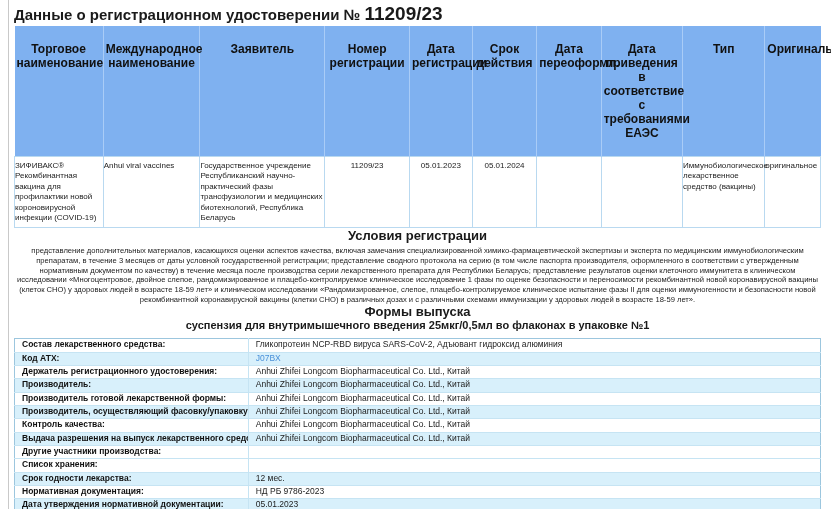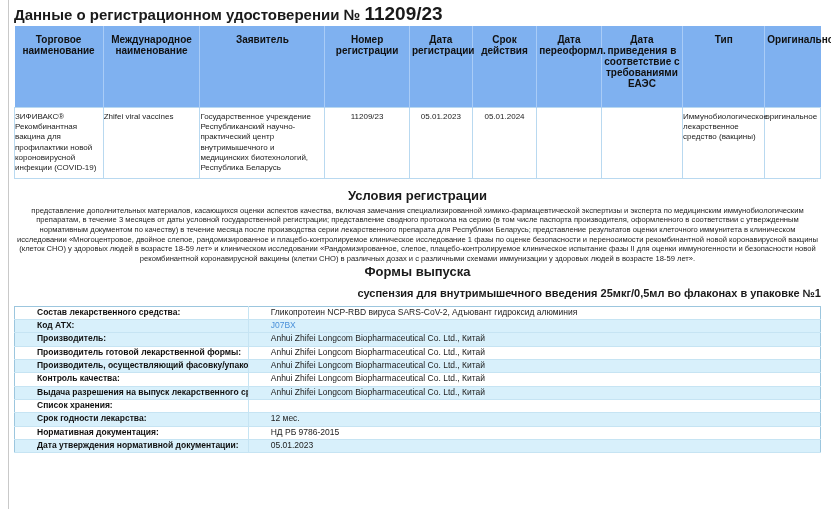--- a/index.html
+++ b/index.html
@@ -18,57 +18,57 @@
   .content { position: absolute; left: 14px; top: 4px; width: 807px; }
 
   
   .page-title { font-weight: bold; font-size: 15px; line-height: 19px; white-space: nowrap; }
   .page-title .num { font-size: 19px; }
 
   
   table.registry { width: 100%; border-collapse: collapse; table-layout: fixed; margin-top: 2px; }
   table.registry th {
     background: #7FB1F0;
-    font-size: 10px; font-weight: bold; color: #111;
+    font-size: 12px; font-weight: bold; color: #111;
     text-align: center; vertical-align: top;
-    padding: 8px 2px; height: 81px;
+    padding: 16px 2px; height: 81px;
     border-right: 1px solid #A9CCF7;
   }
   table.registry th:last-child { border-right: none; }
   table.registry td {
     font-size: 8px; color: #222;
     vertical-align: top; text-align: left;
     padding: 4px 0; height: 58px;
     border: 1px solid #B9D9F0;
     line-height: 1.3;
   }
   table.registry td.c { text-align: center; }
   .w1 { width: 11.0%; } .w2 { width: 12.0%; } .w3 { width: 15.5%; }
   .w4 { width: 10.5%; } .w5 { width: 7.8%; } .w6 { width: 8.0%; }
   .w7 { width: 8.0%; } .w8 { width: 10.1%; } .w9 { width: 10.2%; }
   .w10 { width: 6.9%; }
 
   
   .section-title { text-align: center; font-weight: bold; font-size: 13px; }
-  .conditions-title { margin-top: 9px; }
+  .conditions-title { }
   .conditions-text {
     font-size: 7.6px; line-height: 1.27; color: #222;
     margin-top: 3px; text-align: center;
   }
   .forms-title { margin-top: 0; }
-  .form-subtitle { font-weight: bold; font-size: 11px; margin-top: 8px; text-align: right; }
+  .form-subtitle { font-weight: bold; font-size: 11px; text-align: center; }
 
   
   table.details {
     width: 100%; border-collapse: collapse; table-layout: fixed;
     margin-top: 7px; border: 1px solid #9CC6DE;
   }
   table.details td {
     font-size: 8.5px; line-height: 1.1;
-    padding: 1px 5px 2px 22px; height: 11px;
+    padding: 1px 5px 2px 7px; height: 11px;
     border-bottom: 1px solid #C6E4F3;
     vertical-align: middle; color: #222;
     overflow: hidden; white-space: nowrap;
   }
   table.details td.lbl { font-weight: bold; width: 29%; border-right: 1px solid #C6E4F3; color: #111; }
   table.details tr.striped td { background: #D8F0FB; }
   .atc-link { color: #4A90D9; cursor: pointer; }
 </style>
 </head>
 <body>
@@ -102,22 +102,22 @@
         <th>Срок действия</th>
         <th>Дата переоформл.</th>
         <th>Дата приведения в соответствие с требованиями ЕАЭС</th>
         <th>Тип</th>
         <th>Оригинальное</th>
       </tr>
     </thead>
     <tbody>
       <tr>
         <td>ЗИФИВАКС® Рекомбинантная вакцина для профилактики новой короновирусной инфекции (COVID-19)</td>
-        <td>Zhifei viral vaccines</td>
-        <td>Государственное учреждение Республиканский научно-практический центр внутримышечного и медицинских биотехнологий, Республика Беларусь</td>
+        <td>Anhui viral vaccines</td>
+        <td>Государственное учреждение Республиканский научно-практический фазы трансфузиологии и медицинских биотехнологий, Республика Беларусь</td>
         <td class="c">11209/23</td>
         <td class="c">05.01.2023</td>
         <td class="c">05.01.2024</td>
         <td></td>
         <td></td>
         <td>Иммунобиологическое лекарственное средство (вакцины)</td>
         <td>оригинальное</td>
       </tr>
     </tbody>
   </table>
@@ -131,20 +131,24 @@
   <table class="details">
     <tbody>
       <tr>
         <td class="lbl">Состав лекарственного средства:</td>
         <td>Гликопротеин NCP-RBD вируса SARS-CoV-2, Адъювант гидроксид алюминия</td>
       </tr>
       <tr class="striped">
         <td class="lbl">Код АТХ:</td>
         <td><span class="atc-link">J07BX</span></td>
       </tr>
+      <tr>
+        <td class="lbl">Держатель регистрационного удостоверения:</td>
+        <td>Anhui Zhifei Longcom Biopharmaceutical Co. Ltd., Китай</td>
+      </tr>
       <tr class="striped">
         <td class="lbl">Производитель:</td>
         <td>Anhui Zhifei Longcom Biopharmaceutical Co. Ltd., Китай</td>
       </tr>
       <tr>
         <td class="lbl">Производитель готовой лекарственной формы:</td>
         <td>Anhui Zhifei Longcom Biopharmaceutical Co. Ltd., Китай</td>
       </tr>
       <tr class="striped">
         <td class="lbl">Производитель, осуществляющий фасовку/упаковку:</td>
@@ -152,30 +156,34 @@
       </tr>
       <tr>
         <td class="lbl">Контроль качества:</td>
         <td>Anhui Zhifei Longcom Biopharmaceutical Co. Ltd., Китай</td>
       </tr>
       <tr class="striped">
         <td class="lbl">Выдача разрешения на выпуск лекарственного средства:</td>
         <td>Anhui Zhifei Longcom Biopharmaceutical Co. Ltd., Китай</td>
       </tr>
       <tr>
+        <td class="lbl">Другие участники производства:</td>
+        <td></td>
+      </tr>
+      <tr>
         <td class="lbl">Список хранения:</td>
         <td></td>
       </tr>
       <tr class="striped">
         <td class="lbl">Срок годности лекарства:</td>
         <td>12 мес.</td>
       </tr>
       <tr>
         <td class="lbl">Нормативная документация:</td>
-        <td>НД РБ 9786-2015</td>
+        <td>НД РБ 9786-2023</td>
       </tr>
       <tr class="striped">
         <td class="lbl">Дата утверждения нормативной документации:</td>
         <td>05.01.2023</td>
       </tr>
 
     </tbody>
   </table>
 
 </div>

